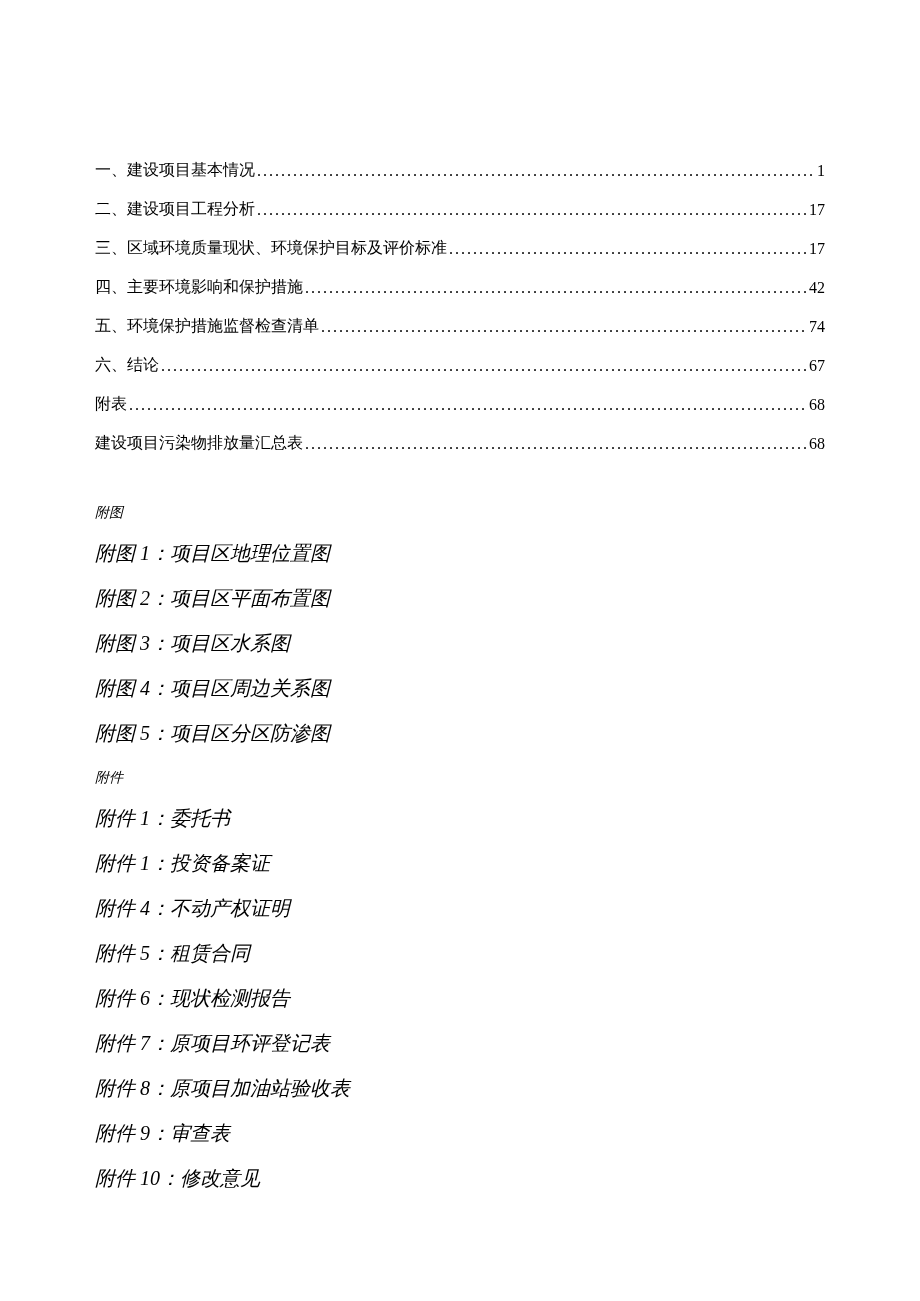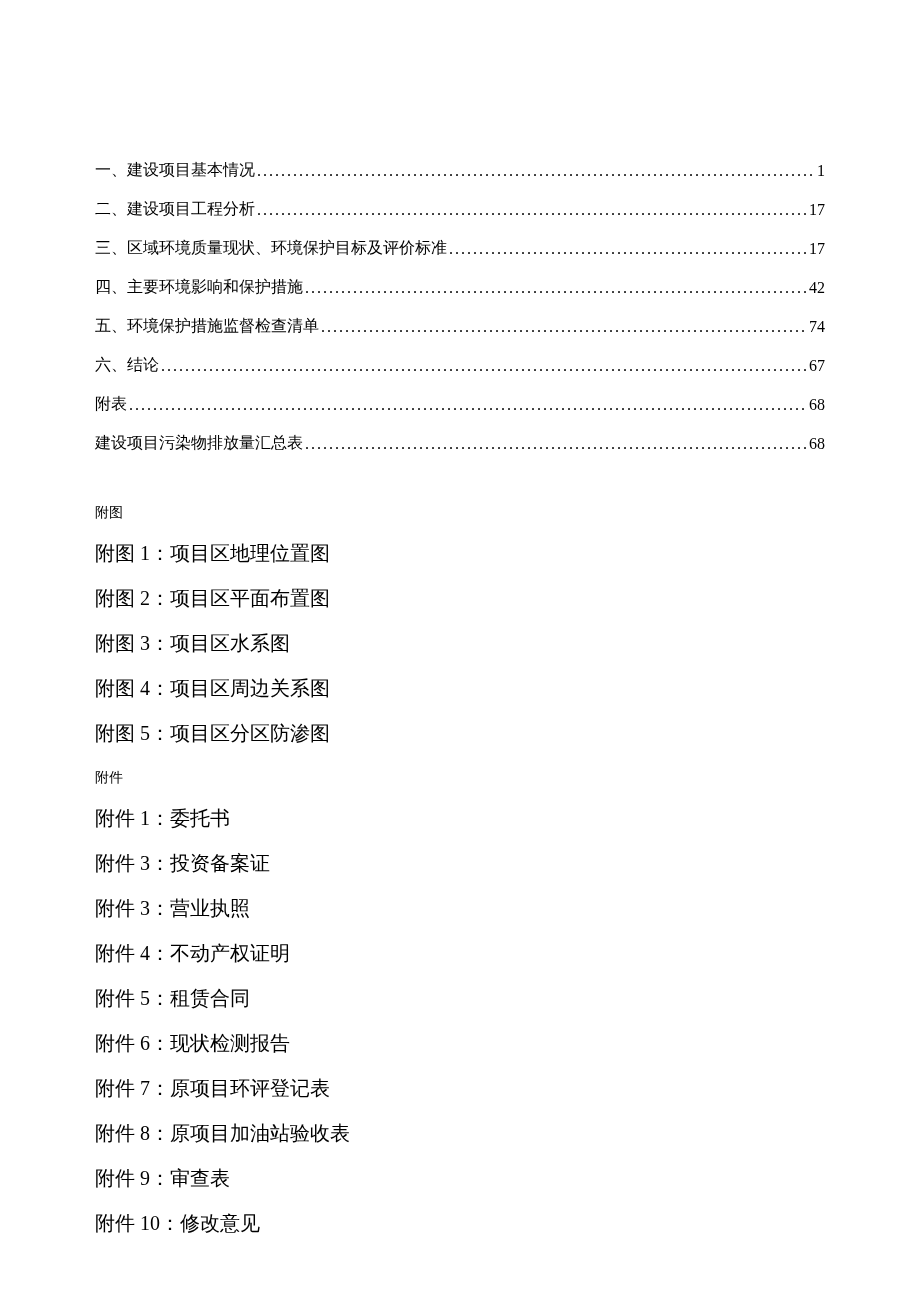--- a/index.html
+++ b/index.html
@@ -40,20 +40,21 @@
     .toc-page {
       flex-shrink: 0;
     }
     .section-header {
       font-size: 14px;
       margin-bottom: 18px;
       margin-top: 8px;
     }
     .appendix-list {
       margin-bottom: 22px;
+      font-style: italic;
     }
     .appendix-item {
       margin-bottom: 18px;
       font-size: 20px;
     }
   </style>
 </head>
 <body>
 
 <div class="toc-section">
@@ -104,22 +105,21 @@
   <div class="appendix-item">附图 1：项目区地理位置图</div>
   <div class="appendix-item">附图 2：项目区平面布置图</div>
   <div class="appendix-item">附图 3：项目区水系图</div>
   <div class="appendix-item">附图 4：项目区周边关系图</div>
   <div class="appendix-item">附图 5：项目区分区防渗图</div>
 </div>
 
 <div class="appendix-list">
   <div class="section-header">附件</div>
   <div class="appendix-item">附件 1：委托书</div>
-  <div class="appendix-item">附件 3：投资备案证</div>
-  <div class="appendix-item">附件 3：营业执照</div>
+  <div class="appendix-item">附件 1：投资备案证</div>
   <div class="appendix-item">附件 4：不动产权证明</div>
   <div class="appendix-item">附件 5：租赁合同</div>
   <div class="appendix-item">附件 6：现状检测报告</div>
   <div class="appendix-item">附件 7：原项目环评登记表</div>
   <div class="appendix-item">附件 8：原项目加油站验收表</div>
   <div class="appendix-item">附件 9：审查表</div>
   <div class="appendix-item">附件 10：修改意见</div>
 </div>
 
 </body></html>

